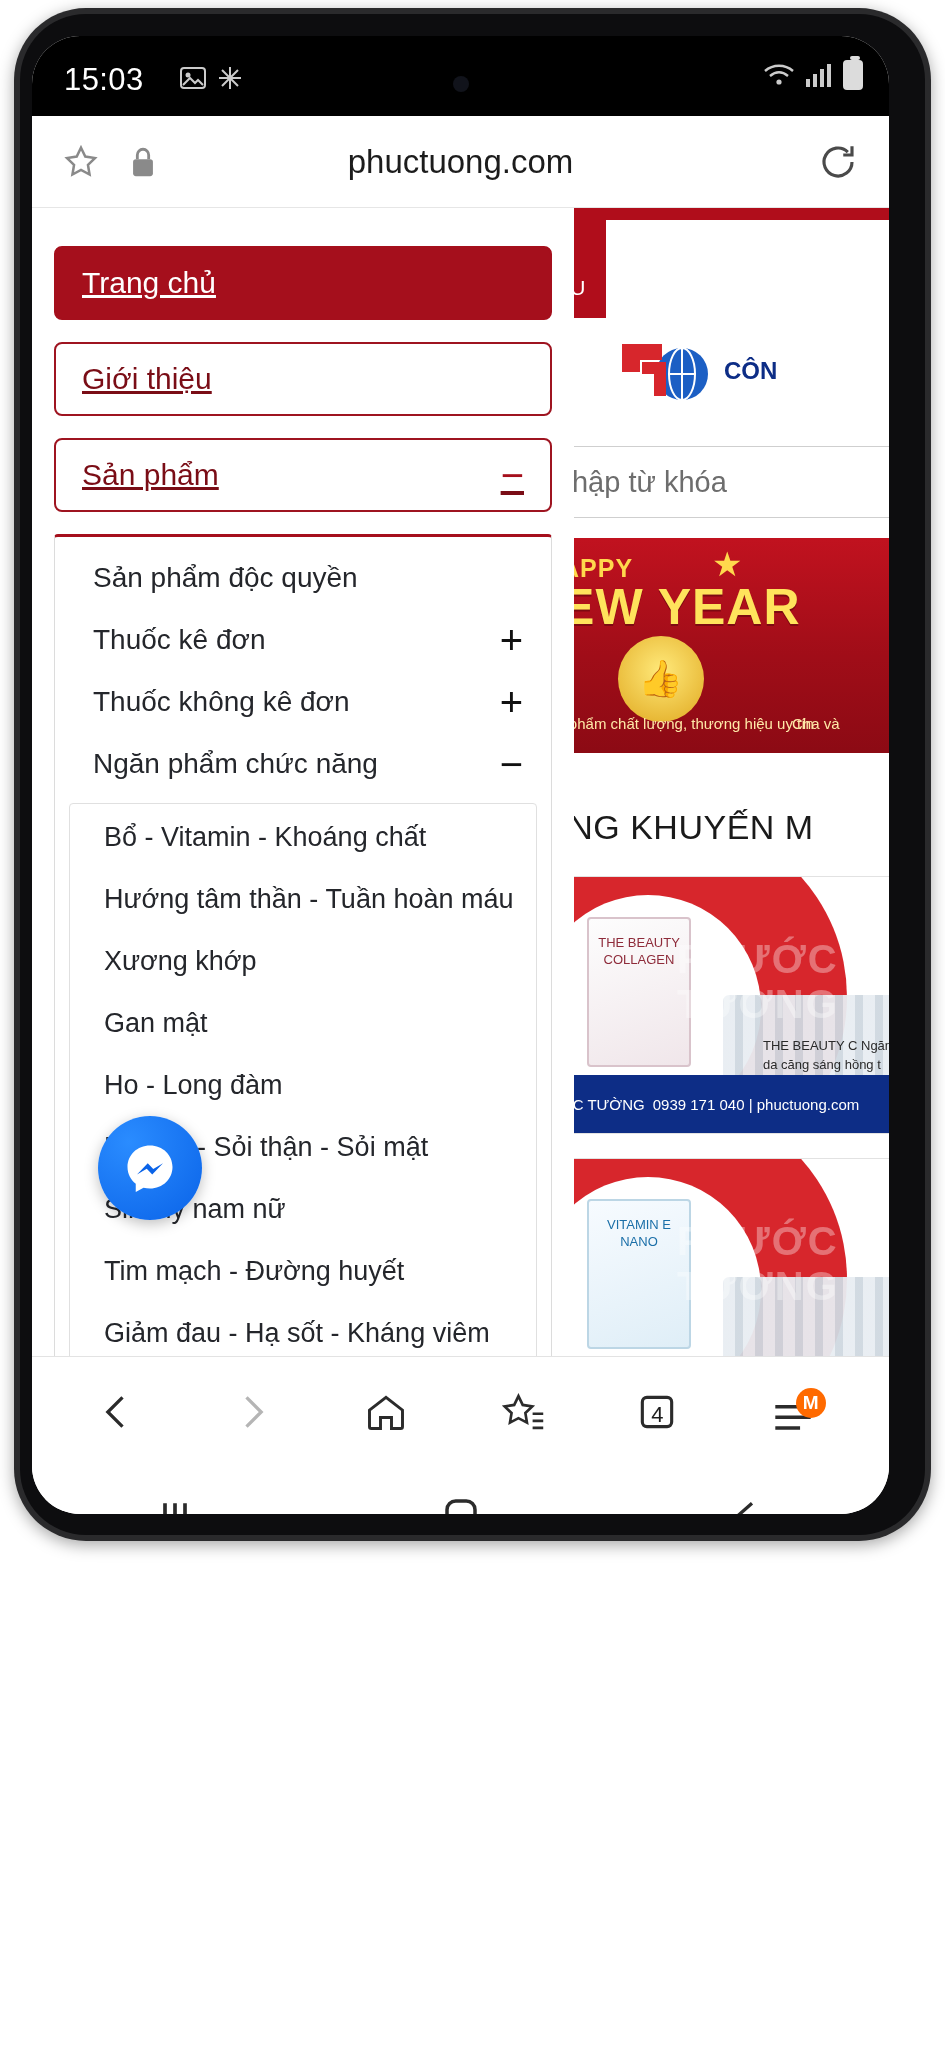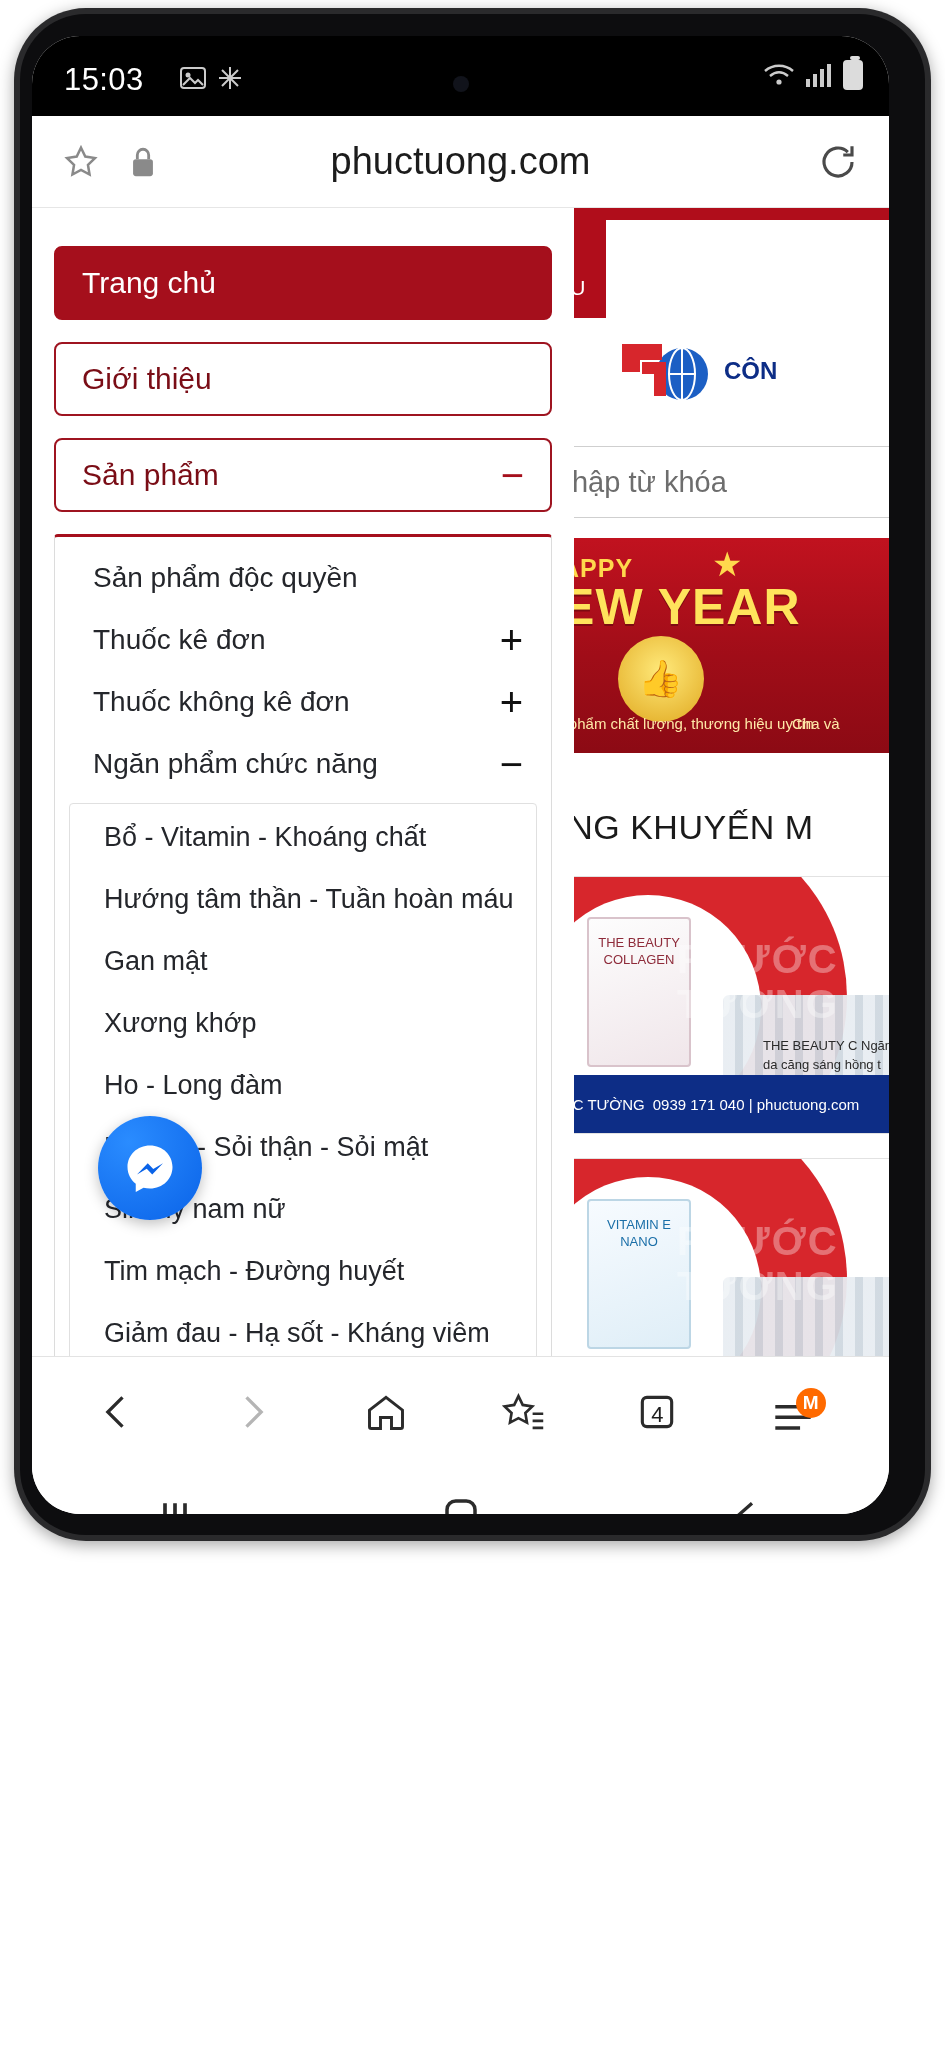--- a/index.html
+++ b/index.html
@@ -98,21 +98,21 @@
     position: relative;
     height: 92px;
     background: #ffffff;
     border-bottom: 1px solid #e6e6e6;
     display: flex; align-items: center;
   }
   .bb-left { display: flex; align-items: center; gap: 28px; padding-left: 30px; }
   .bb-url {
     position: absolute; left: 0; right: 0; top: 0; bottom: 0;
     display: flex; align-items: center; justify-content: center;
-    font-size: 38px; color: #1c1c1c;
+    font-size: 33px; color: #1c1c1c;
     pointer-events: none;
   }
   .bb-right { margin-left: auto; padding-right: 30px; display:flex; }
 
   
   .viewport {
     position: relative;
     height: 1148px;
     background: #ffffff;
     overflow: hidden;
@@ -277,20 +277,21 @@
     position: relative;
     height: 74px;
     margin-bottom: 22px;
     border: 2px solid #9e1420;
     border-radius: 8px;
     display: flex; align-items: center;
     padding: 0 26px;
     font-size: 30px;
     color: #7a0d16;
     background: #ffffff;
+    text-decoration: underline;
   }
   .m-item.active {
     background: #a50f1c;
     border-color: #a50f1c;
     color: #ffffff;
   }
   .m-item .pm {
     margin-left: auto;
     font-size: 40px;
     line-height: 1;
@@ -559,24 +560,24 @@
             </div>
 
             <div class="subsub">
               <div class="subsub-row">
                   <span>Bổ - Vitamin - Khoáng chất</span>
                 </div>
               <div class="subsub-row">
                   <span>Hướng tâm thần - Tuần hoàn máu</span>
                 </div>
               <div class="subsub-row">
+                  <span>Xương khớp</span>
+                </div>
+              <div class="subsub-row">
                   <span>Gan mật</span>
-                </div>
-              <div class="subsub-row">
-                  <span>Xương khớp</span>
                 </div>
               <div class="subsub-row">
                   <span>Ho - Long đàm</span>
                 </div>
               <div class="subsub-row">
                   <span>Dạ dày - Sỏi thận - Sỏi mật</span>
                 </div>
               <div class="subsub-row">
                   <span>Sinh lý nam nữ</span>
                 </div>

